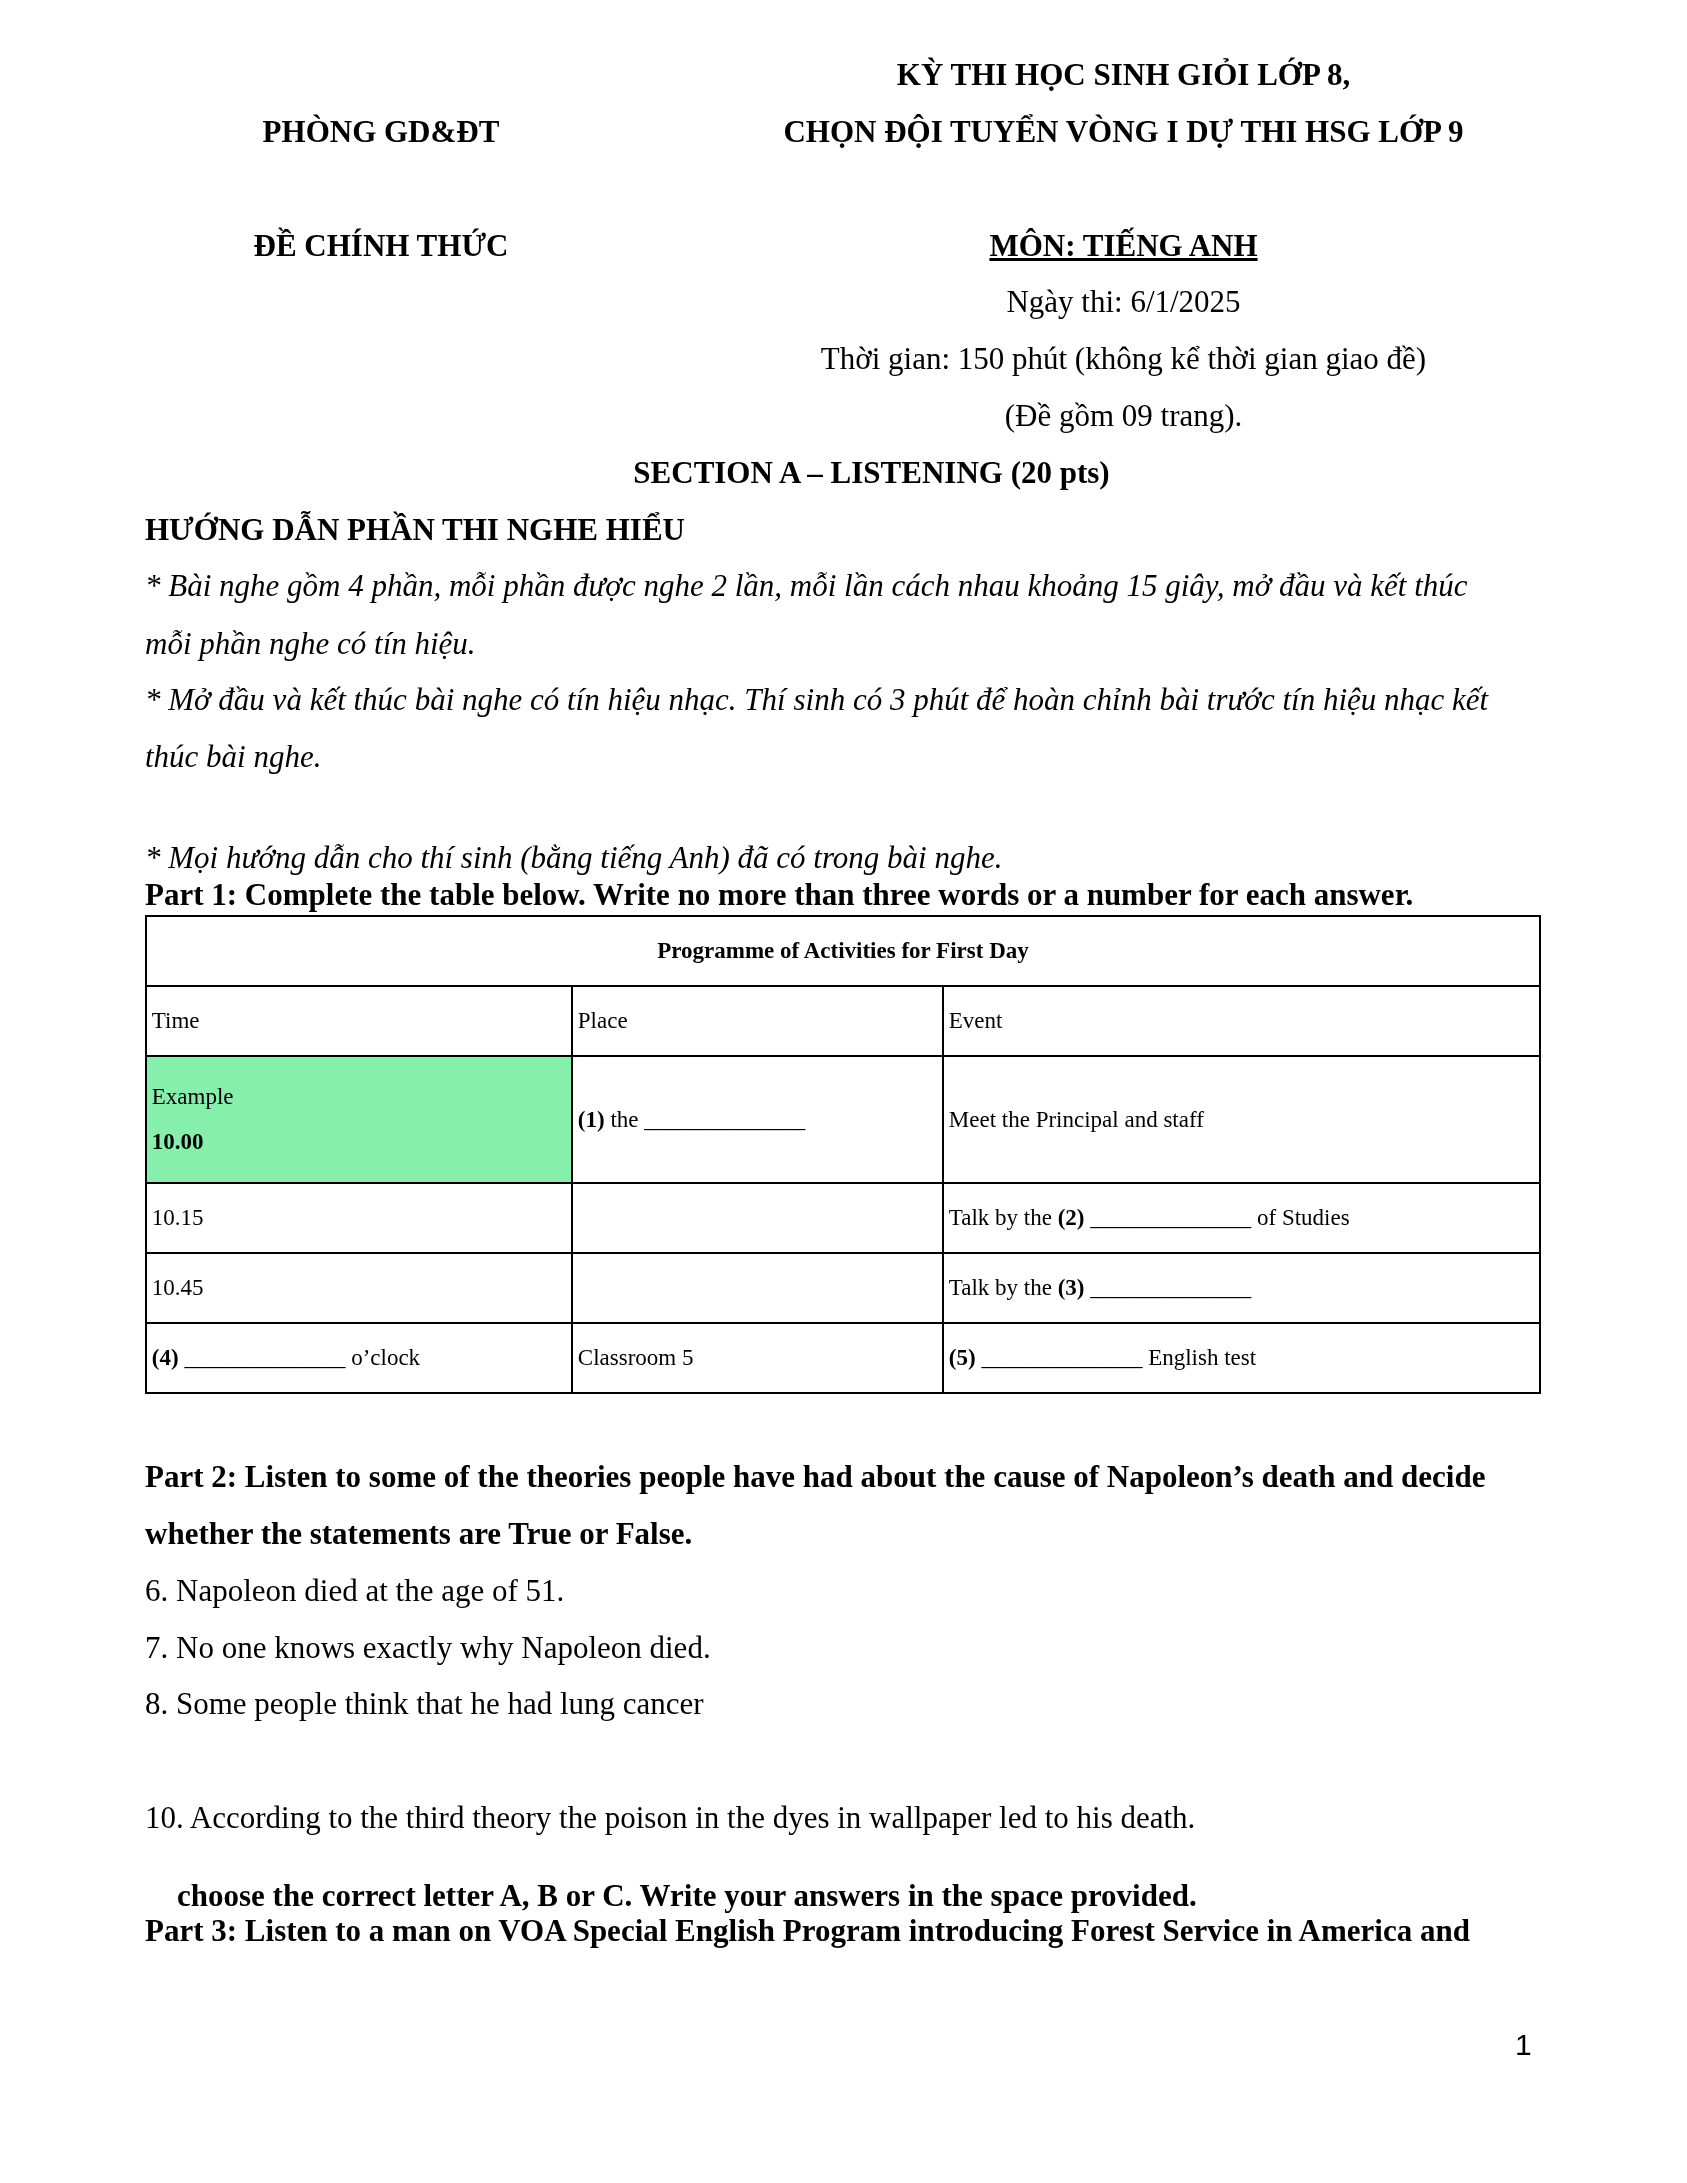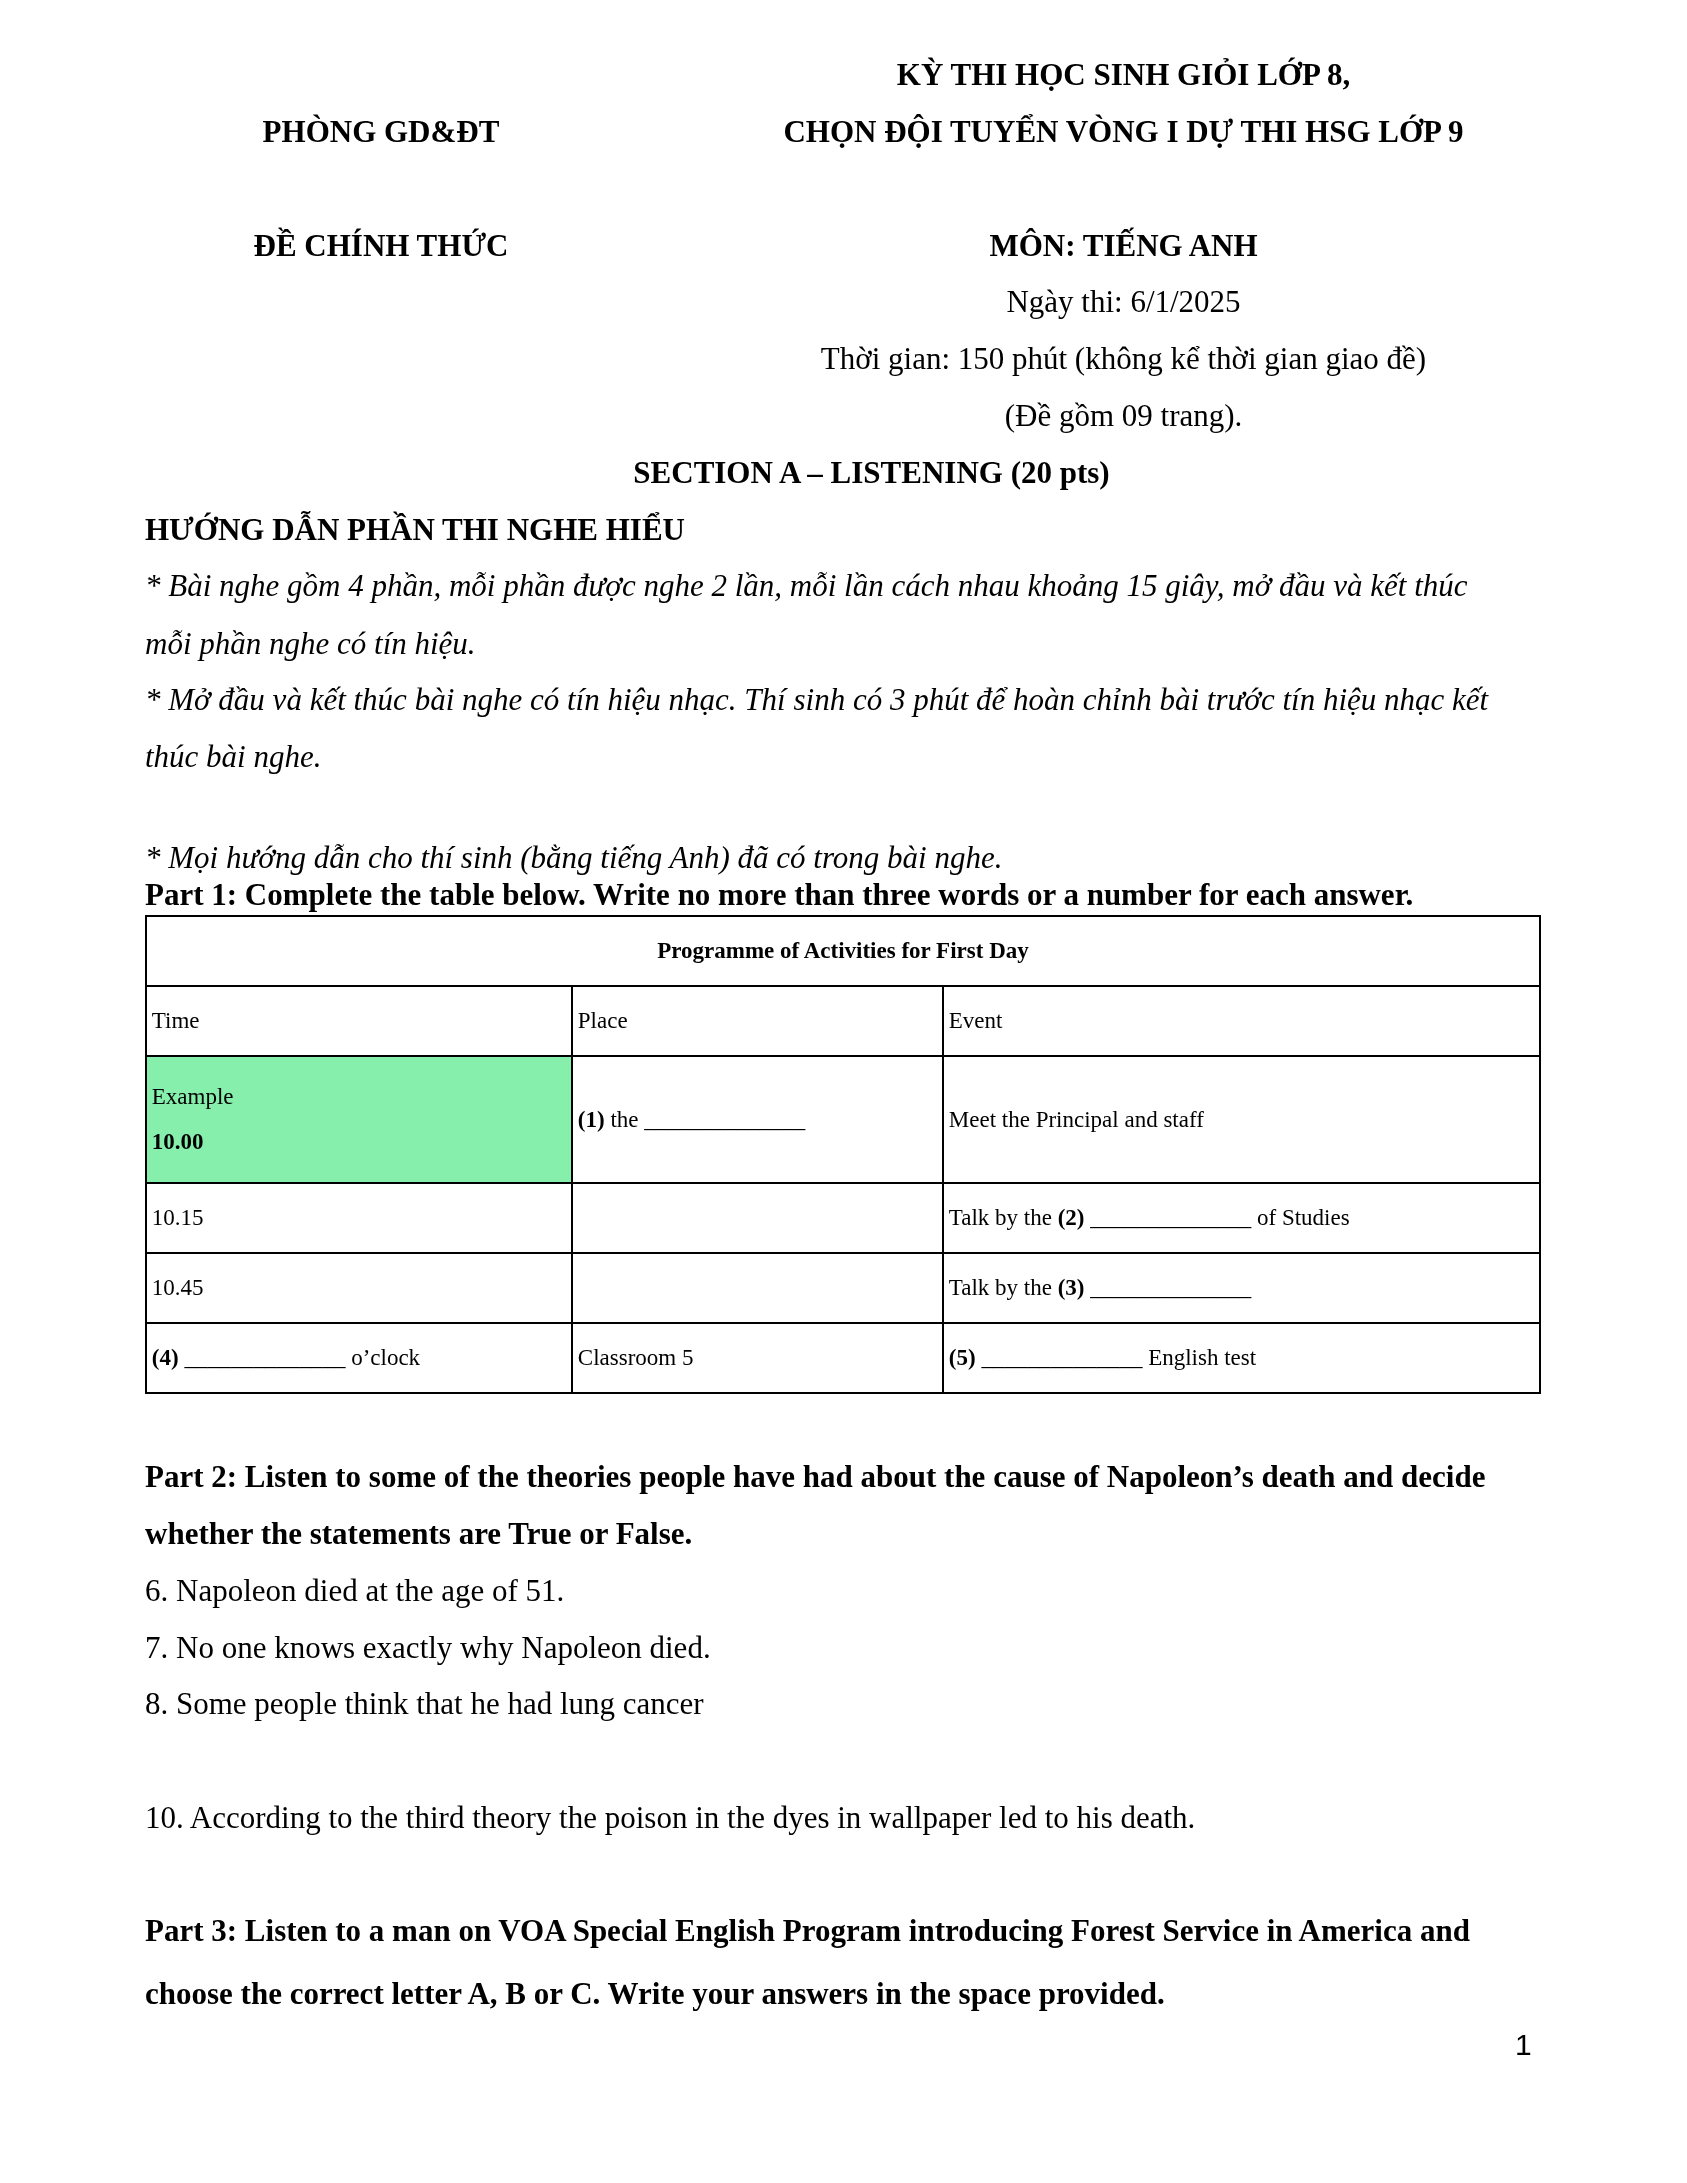--- a/index.html
+++ b/index.html
@@ -37,21 +37,21 @@
 </head>
 <body>
 
 <div class="page">
 
   <div class="abs left-head b" style="top:114px;">PHÒNG GD&amp;ĐT</div>
   <div class="abs left-head b" style="top:228px;">ĐỀ CHÍNH THỨC</div>
 
   <div class="abs right-head b" style="top:57px;">KỲ THI HỌC SINH GIỎI LỚP 8,</div>
   <div class="abs right-head b" style="top:114px;">CHỌN ĐỘI TUYỂN VÒNG I DỰ THI HSG LỚP 9</div>
-  <div class="abs right-head b" style="top:228px;">MÔN: TIẾNG ANH</div>
+  <div class="abs right-head b" style="top:228px;text-decoration:underline;">MÔN: TIẾNG ANH</div>
   <div class="abs right-head" style="top:284px;">Ngày thi: 6/1/2025</div>
   <div class="abs right-head" style="top:341px;">Thời gian: 150 phút (không kể thời gian giao đề)</div>
   <div class="abs right-head" style="top:398px;">(Đề gồm 09 trang).</div>
 
   <div class="abs full b" style="top:455px;">SECTION A – LISTENING (20 pts)</div>
 
   <div class="abs line b" style="top:512px;">HƯỚNG DẪN PHẦN THI NGHE HIỂU</div>
   <div class="abs line i" style="top:568px;">* Bài nghe gồm 4 phần, mỗi phần được nghe 2 lần, mỗi lần cách nhau khoảng 15 giây, mở đầu và kết thúc</div>
   <div class="abs line i" style="top:626px;">mỗi phần nghe có tín hiệu.</div>
   <div class="abs line i" style="top:682px;">* Mở đầu và kết thúc bài nghe có tín hiệu nhạc. Thí sinh có 3 phút để hoàn chỉnh bài trước tín hiệu nhạc kết</div>
@@ -123,17 +123,17 @@
     </table>
 
   <div class="abs line b" style="top:1459px;">Part 2: Listen to some of the theories people have had about the cause of Napoleon’s death and decide</div>
   <div class="abs line b" style="top:1516px;">whether the statements are True or False.</div>
   <div class="abs line" style="top:1573px;">6. Napoleon died at the age of 51.</div>
   <div class="abs line" style="top:1630px;">7. No one knows exactly why Napoleon died.</div>
   <div class="abs line" style="top:1686px;">8. Some people think that he had lung cancer</div>
   <div class="abs line" style="top:1800px;">10. According to the third theory the poison in the dyes in wallpaper led to his death.</div>
 
   <div class="abs line b" style="top:1913px;">Part 3: Listen to a man on VOA Special English Program introducing Forest Service in America and</div>
-  <div class="abs line b" style="top:1976px;">choose the correct letter A, B or C. Write your answers in the space provided.</div>
+  <div class="abs line b" style="top:1878px;margin-left:32px;">choose the correct letter A, B or C. Write your answers in the space provided.</div>
 
   <div class="abs pg">1</div>
 </div>
 
 
 </body></html>

